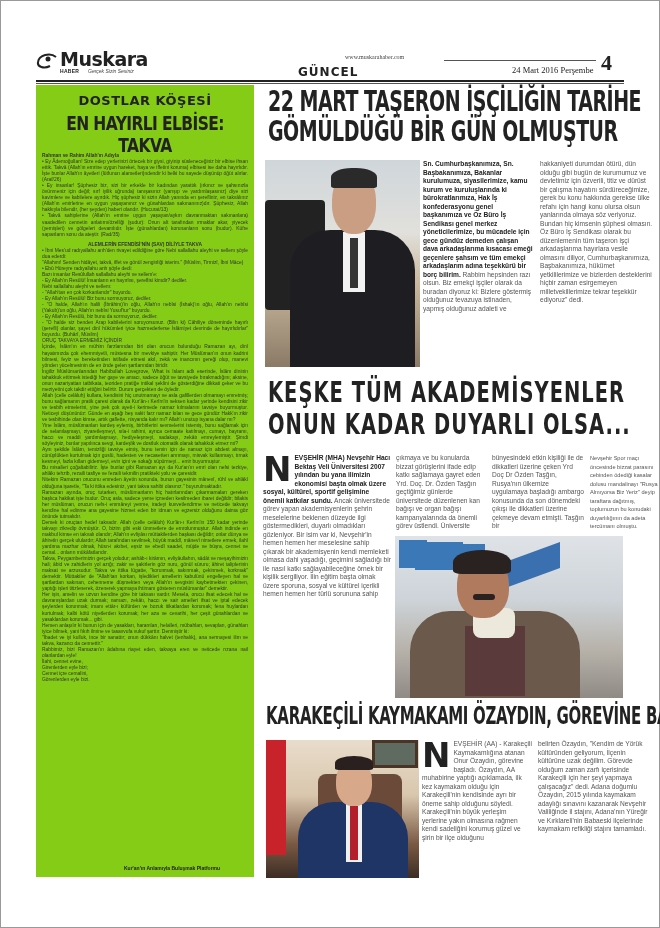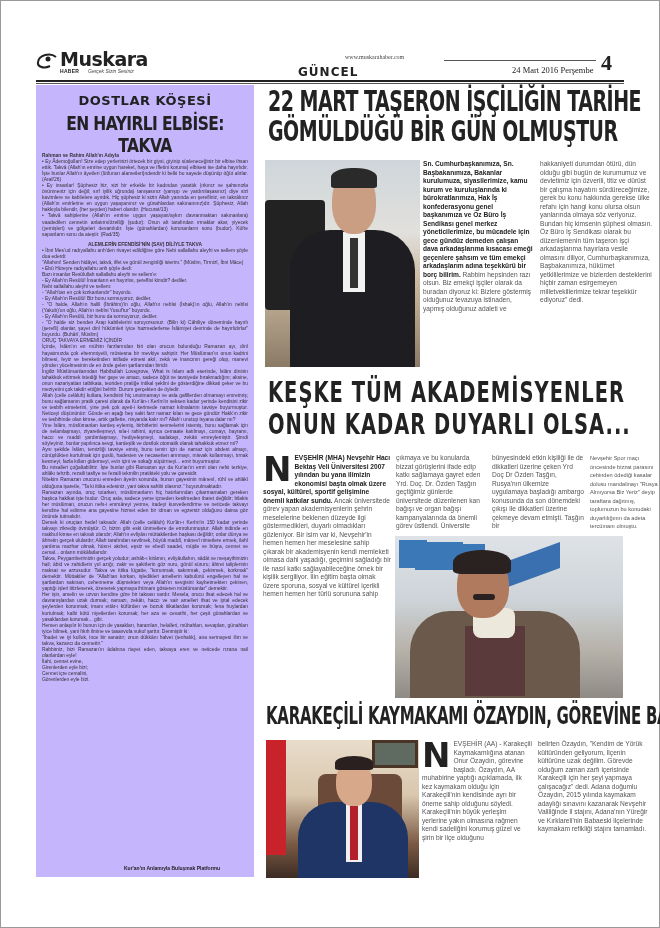--- a/index.html
+++ b/index.html
@@ -12,21 +12,21 @@
   .logo-sub { position: absolute; left: 24px; top: 20px; font-size: 5px; font-weight: bold; letter-spacing: 0.3px; }
   .logo-slogan { position: absolute; left: 52px; top: 20px; font-size: 5px; font-style: italic; color: #444; }
   .section-name { position: absolute; left: 262px; top: 8px; font-family: "DejaVu Sans", sans-serif; font-weight: bold; font-size: 12px; letter-spacing: 1px; color: #222; margin-top: 9px; }
   .site-url { position: absolute; left: 309px; top: 6px; font-family: "Liberation Serif", serif; font-size: 6px; color: #444; }
   .header-rule-thin { position: absolute; left: 408px; top: 12px; width: 152px; height: 1px; background: #555; }
   .date-text { position: absolute; left: 476px; top: 17px; font-family: "Liberation Serif", serif; font-size: 8.5px; color: #222; text-align: center; }
   .page-number { position: absolute; left: 565px; top: 2px; font-family: "Liberation Serif", serif; font-weight: bold; font-size: 22px; color: #222; }
   .header-rule { position: absolute; left: 36px; top: 80px; width: 588px; height: 2px; background: #222; }
   .header-rule2 { position: absolute; left: 36px; top: 83px; width: 588px; height: 1px; background: #555; }
 
-  .sidebar { position: absolute; left: 36px; top: 85px; width: 218px; height: 792px; background: #c4b5fd; box-sizing: border-box; padding: 6px 6px; }
+  .sidebar { position: absolute; left: 36px; top: 85px; width: 218px; height: 792px; background: #84cc16; box-sizing: border-box; padding: 6px 6px; }
   .corner-title { text-align: center; font-family: "DejaVu Sans", sans-serif; font-weight: bold; font-size: 13px; letter-spacing: 0.5px; color: #222; margin-top: 2px; }
   .sidebar-headline { text-align: center; font-family: "DejaVu Sans", sans-serif; font-weight: bold; font-size: 15.5px; letter-spacing: -0.6px; color: #222; margin-top: 4px; transform: scaleY(1.25); transform-origin: top; margin-bottom: 5px; }
   .sb-text { font-size: 4.9px; line-height: 6.05px; color: #333; text-align: justify; }
   .sb-text p { margin: 0; }
   .sb-bold { font-weight: bold; }
   .sb-center { text-align: center; font-weight: bold; margin-top: 4px !important; }
   .sb-sign { position: absolute; left: 88px; bottom: 6px; font-size: 5px; font-weight: bold; color: #222; }
 
   .headline { position: absolute; font-family: "DejaVu Sans", sans-serif; font-weight: bold; color: #222; white-space: nowrap; transform-origin: left top; letter-spacing: -0.5px; }
   .h1 { left: 268px; top: 86px; font-size: 19px; line-height: 21px; transform: scaleY(1.45); }

